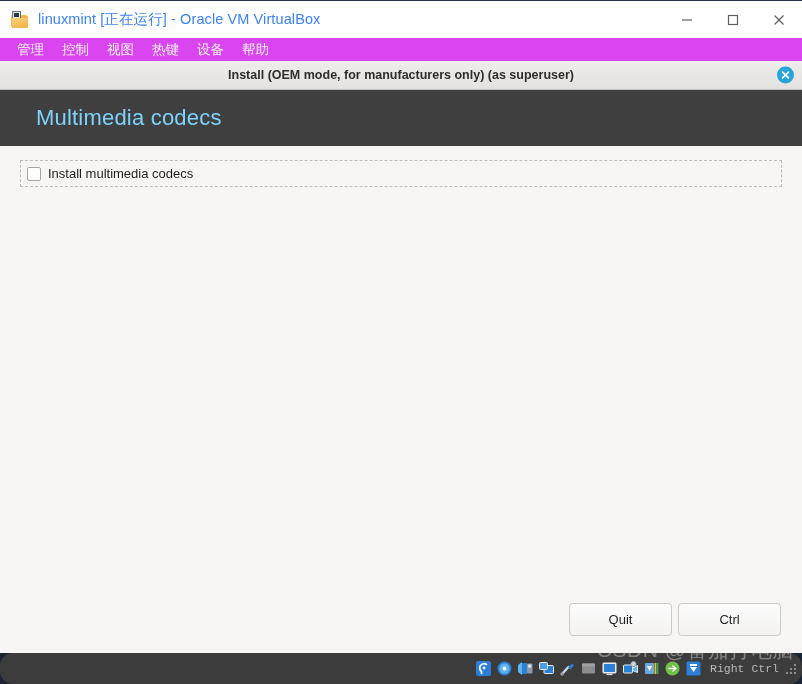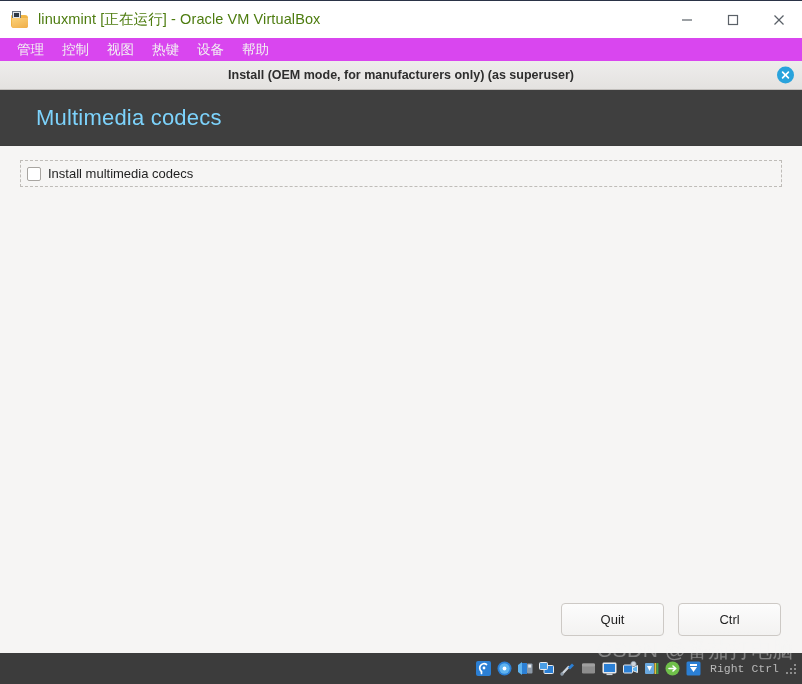--- a/index.html
+++ b/index.html
@@ -66,21 +66,21 @@
   }
   #vbox-app-icon .mini-screen:after {
     content: "";
     position: absolute;
     left: 1px; top: 1px;
     width: 5px; height: 4px;
     background: #2c3744;
   }
   #vbox-title-text {
     font-size: 14.5px;
-    color: #4d7c0f;
+    color: #3b82f6;
     letter-spacing: 0.1px;
     white-space: nowrap;
   }
   #vbox-window-controls {
     position: absolute;
     right: 0;
     top: 0;
     height: 38px;
     display: flex;
     align-items: stretch;
@@ -211,21 +211,21 @@
     font-size: 12.2px;
     color: #3a3a3a;
   }
 
   
   #installer-footer {
     position: absolute;
     right: 21px;
     bottom: 17px;
     display: flex;
-    gap: 14px;
+    gap: 6px;
   }
   .footer-btn {
     width: 103px;
     height: 33px;
     background: linear-gradient(180deg,#fcfcfc 0%, #f3f2f1 100%);
     border: 1px solid #cdc9c5;
     border-radius: 4px;
     display: flex;
     align-items: center;
     justify-content: center;
@@ -241,20 +241,21 @@
     bottom: 0;
     width: 802px;
     height: 31px;
     background: #3c3c3c;
     display: flex;
     align-items: center;
     justify-content: flex-end;
     box-sizing: border-box;
     padding-right: 6px;
     overflow: hidden;
+    border-radius: 13px;
   }
   #status-icons {
     display: flex;
     align-items: center;
     gap: 4px;
   }
   .status-icon {
     width: 17px;
     height: 17px;
     display: flex;

